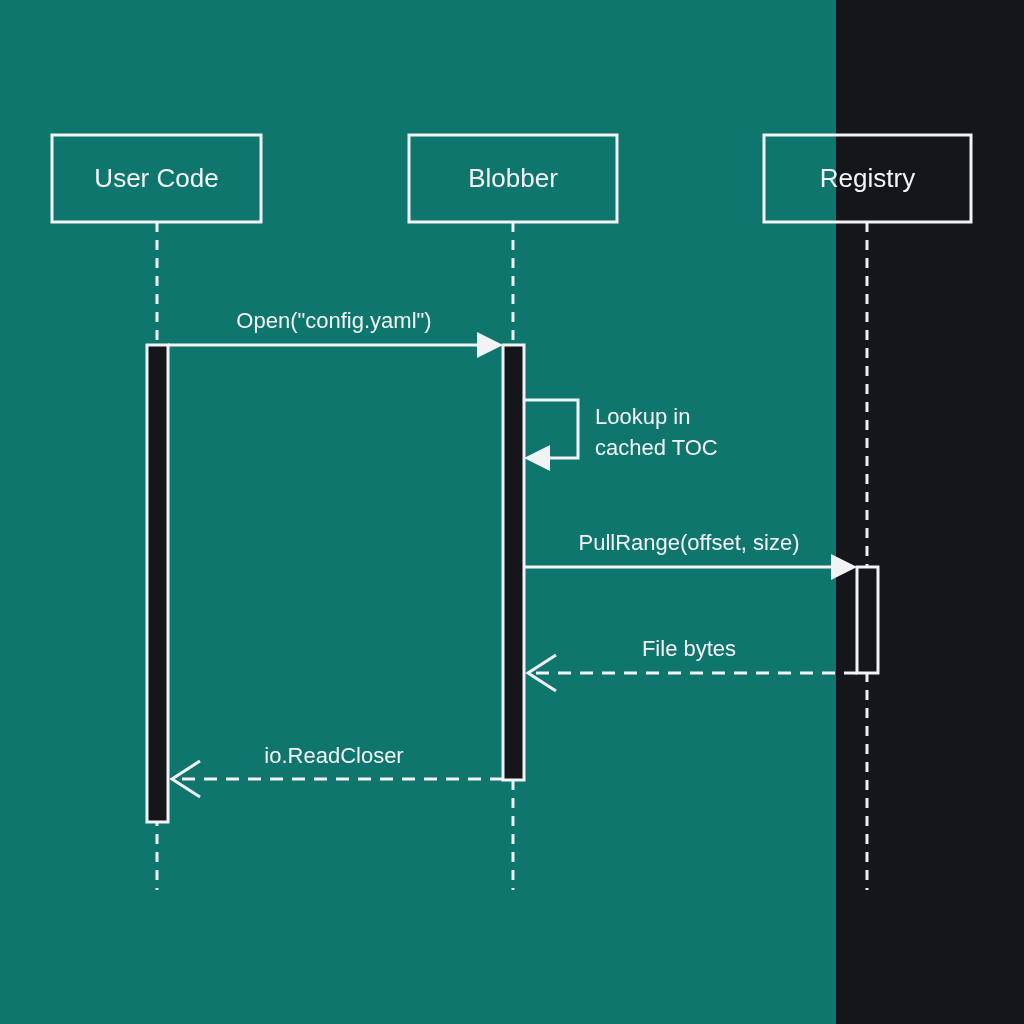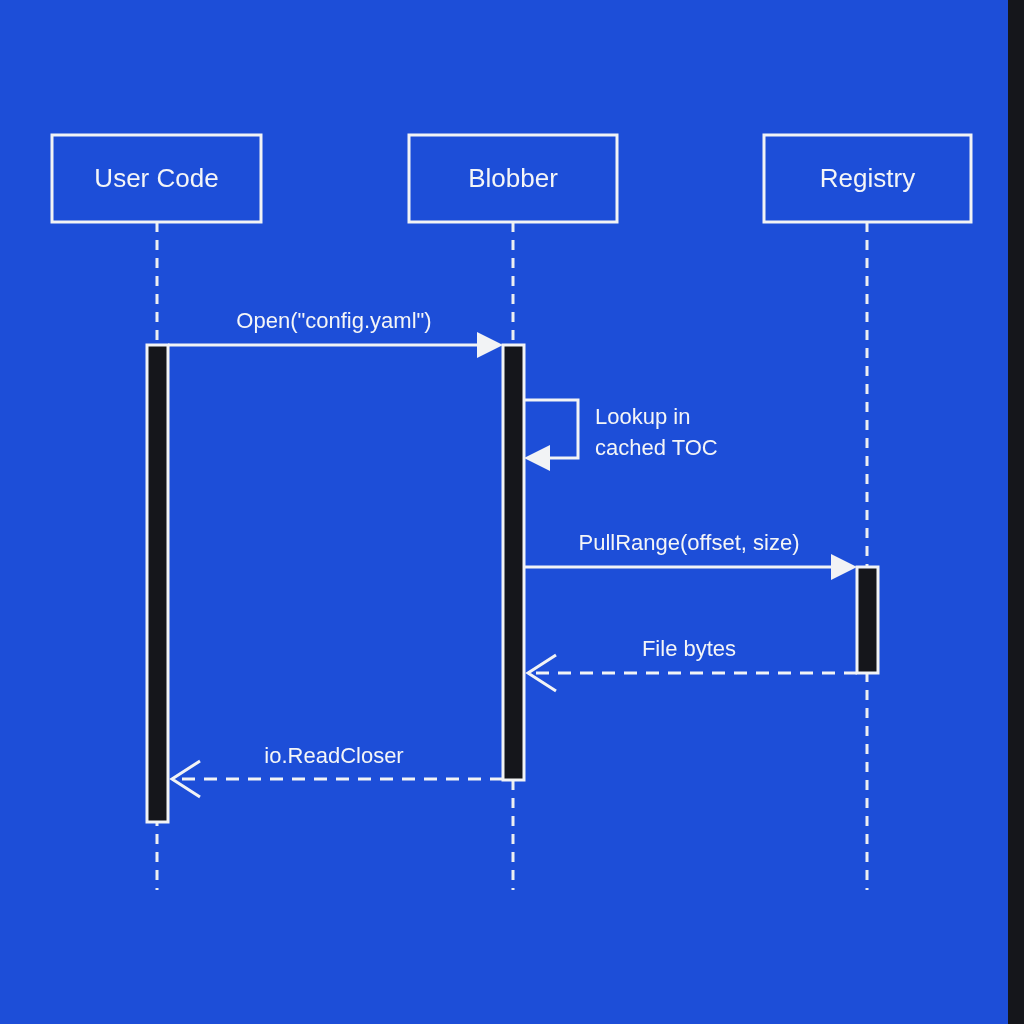--- a/index.html
+++ b/index.html
@@ -9,23 +9,23 @@
     background: #15161b;
   }
   body {
     width: 1024px;
     height: 1024px;
     overflow: hidden;
     font-family: "Liberation Sans", sans-serif;
   }
   #diagram-root {
     position: relative;
-    width: 1008px;
+    width: 836px;
     height: 1024px;
-    background: #1d4ed8;
+    background: #0f766e;
   }
   #seq-svg {
     display: block;
     width: 1024px;
     height: 1024px;
   }
   .participant-box-rect {
     fill: none;
     stroke: #f2f3f5;
     stroke-width: 3;

